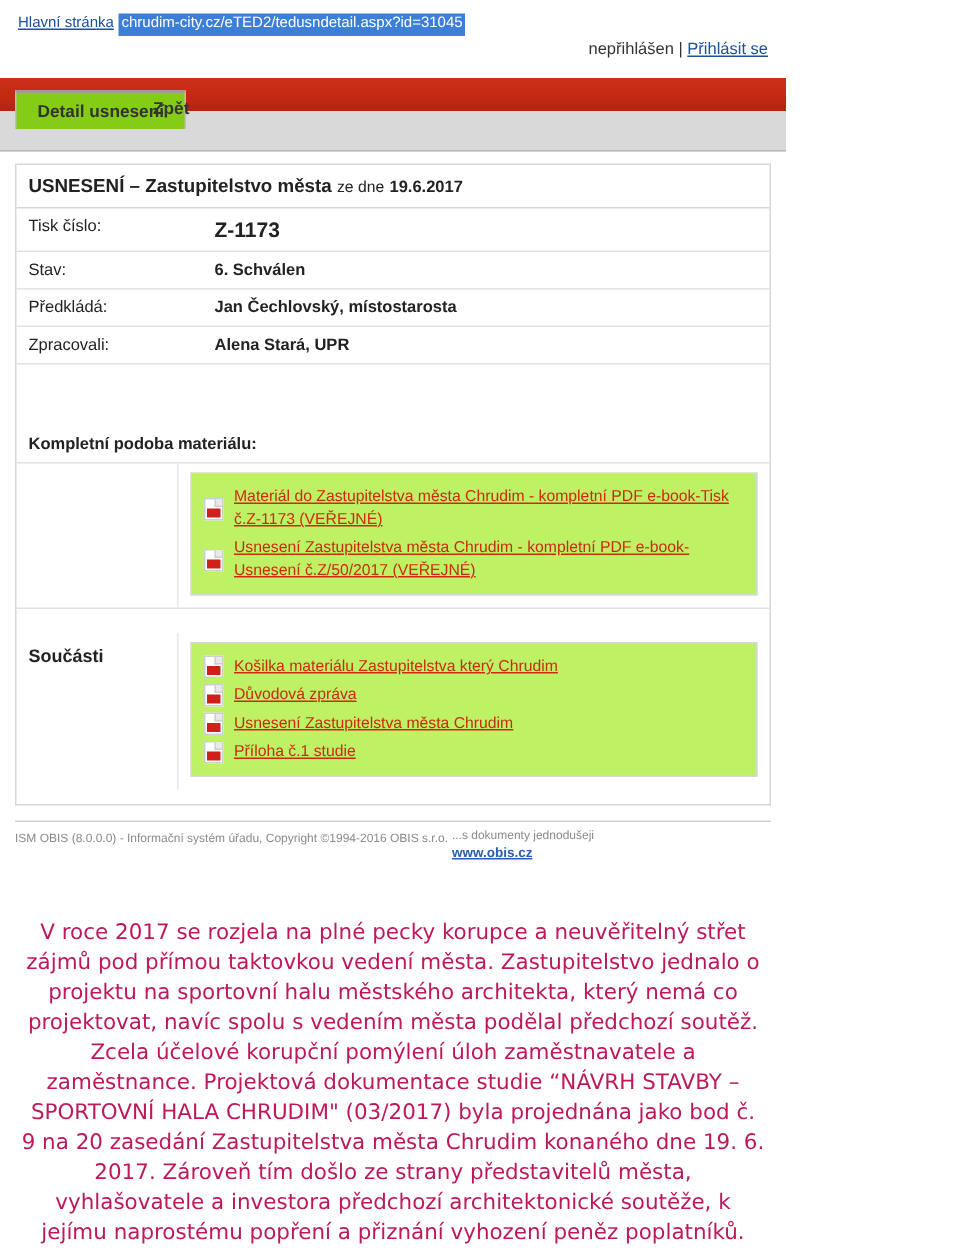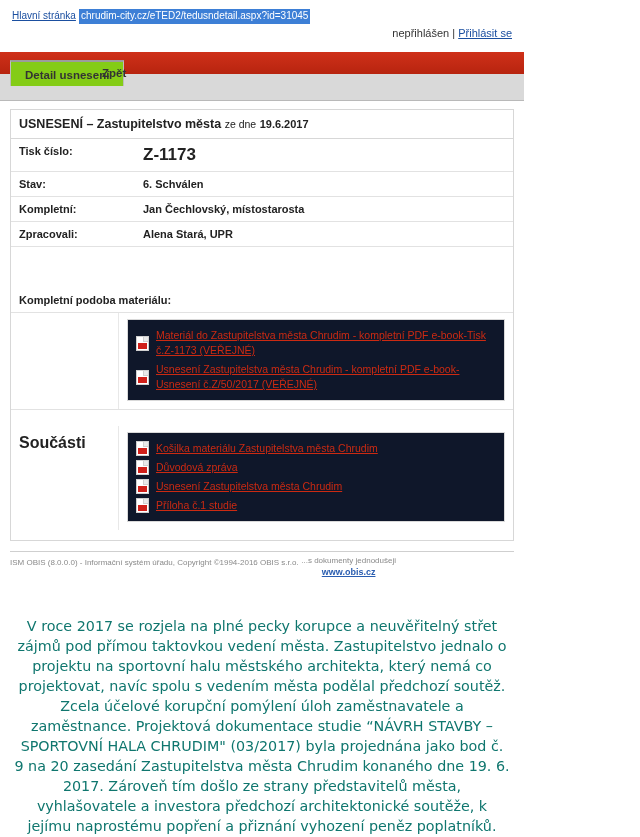--- a/index.html
+++ b/index.html
@@ -128,62 +128,62 @@
     border-collapse: collapse;
     font-size: 11px;
   }
   table.detail td {
     padding: 6px 8px;
     border-bottom: 1px solid #e2e2e2;
     vertical-align: top;
   }
   table.detail td.label {
     width: 108px;
-    font-weight: bold;
+    font-weight: normal;
     color: #222;
   }
   table.detail td.value {
     color: #222;
     font-weight: bold;
   }
   table.detail td.value.big {
-    font-size: 17px;
+    font-size: 14px;
     font-weight: bold;
   }
 
   .section-head {
     padding: 8px 8px 6px 8px;
     font-weight: bold;
     font-size: 11px;
     border-bottom: 1px solid #e2e2e2;
     margin-top: 21px;
   }
 
   .docs-row {
     display: flex;
     border-bottom: 1px solid #e2e2e2;
   }
   .docs-left {
     width: 108px;
     flex: none;
     padding: 8px 8px;
     font-weight: bold;
-    font-size: 16px;
+    font-size: 12px;
     box-sizing: border-box;
     border-right: 1px solid #e8e8e8;
   }
   .docs-right {
     flex: 1;
     padding: 6px 8px 8px 8px;
   }
   .docs-right.boxed {
     margin: 6px 8px 8px 8px;
     padding: 6px 8px;
     border: 1px solid #d9d9d9;
-    background: #0f172a;
+    background: #bef264;
     flex: 1;
   }
   .doc-item {
     display: flex;
     align-items: center;
     padding: 2px 0;
   }
   .pdf-icon {
     width: 11px;
     height: 13px;
@@ -234,21 +234,21 @@
     position: absolute;
     left: 0;
     top: 6px;
     font-size: 8px;
     color: #8a8a8a;
   }
   .footer .midright {
     position: absolute;
     right: 118px;
     top: 4px;
-    text-align: center;
+    text-align: left;
     font-size: 8px;
     color: #8a8a8a;
   }
   .footer .midright .sitelink {
     display: block;
     color: #2a5db0;
     font-weight: bold;
     font-size: 9px;
     text-decoration: underline;
     margin-top: 2px;
@@ -273,21 +273,21 @@
     letter-spacing: 0.3px;
   }
 
   
   .commentary {
     margin: 16px 14px 0 14px;
     font-family: "DejaVu Sans", sans-serif;
     font-size: 14.3px;
     line-height: 20px;
     text-align: center;
-    color: #0f766e;
+    color: #be185d;
   }
   .commentary p { margin: 0; text-indent: 0; }
 </style>
 </head>
 <body>
 
 <div class="page">
 
   <div class="topbar">
     <a class="home-link" href="#">Hlavní stránka</a>
@@ -319,21 +319,21 @@
         <tbody>
             <tr>
           <td class="label">Tisk číslo:</td>
           <td class="value big">Z-1173</td>
         </tr>
         <tr>
           <td class="label">Stav:</td>
           <td class="value">6. Schválen</td>
         </tr>
         <tr>
-          <td class="label">Kompletní:</td>
+          <td class="label">Předkládá:</td>
           <td class="value">Jan Čechlovský, místostarosta</td>
         </tr>
         <tr>
           <td class="label">Zpracovali:</td>
           <td class="value">Alena Stará, UPR</td>
         </tr>
       </tbody>
         </table>
 
       <div style="height:18px;"></div>
@@ -354,21 +354,21 @@
         </div>
       </div>
 
       <div style="height:16px;"></div>
 
       <div class="docs-row" style="border-bottom:none;">
         <div class="docs-left">Součásti</div>
         <div class="docs-right boxed">
           <div class="doc-item">
             <span class="pdf-icon"></span>
-            <a class="doc-link" href="#">Košilka materiálu Zastupitelstva města Chrudim</a>
+            <a class="doc-link" href="#">Košilka materiálu Zastupitelstva který Chrudim</a>
           </div>
           <div class="doc-item">
             <span class="pdf-icon"></span>
             <a class="doc-link" href="#">Důvodová zpráva</a>
           </div>
           <div class="doc-item">
             <span class="pdf-icon"></span>
             <a class="doc-link" href="#">Usnesení Zastupitelstva města Chrudim</a>
           </div>
           <div class="doc-item">

